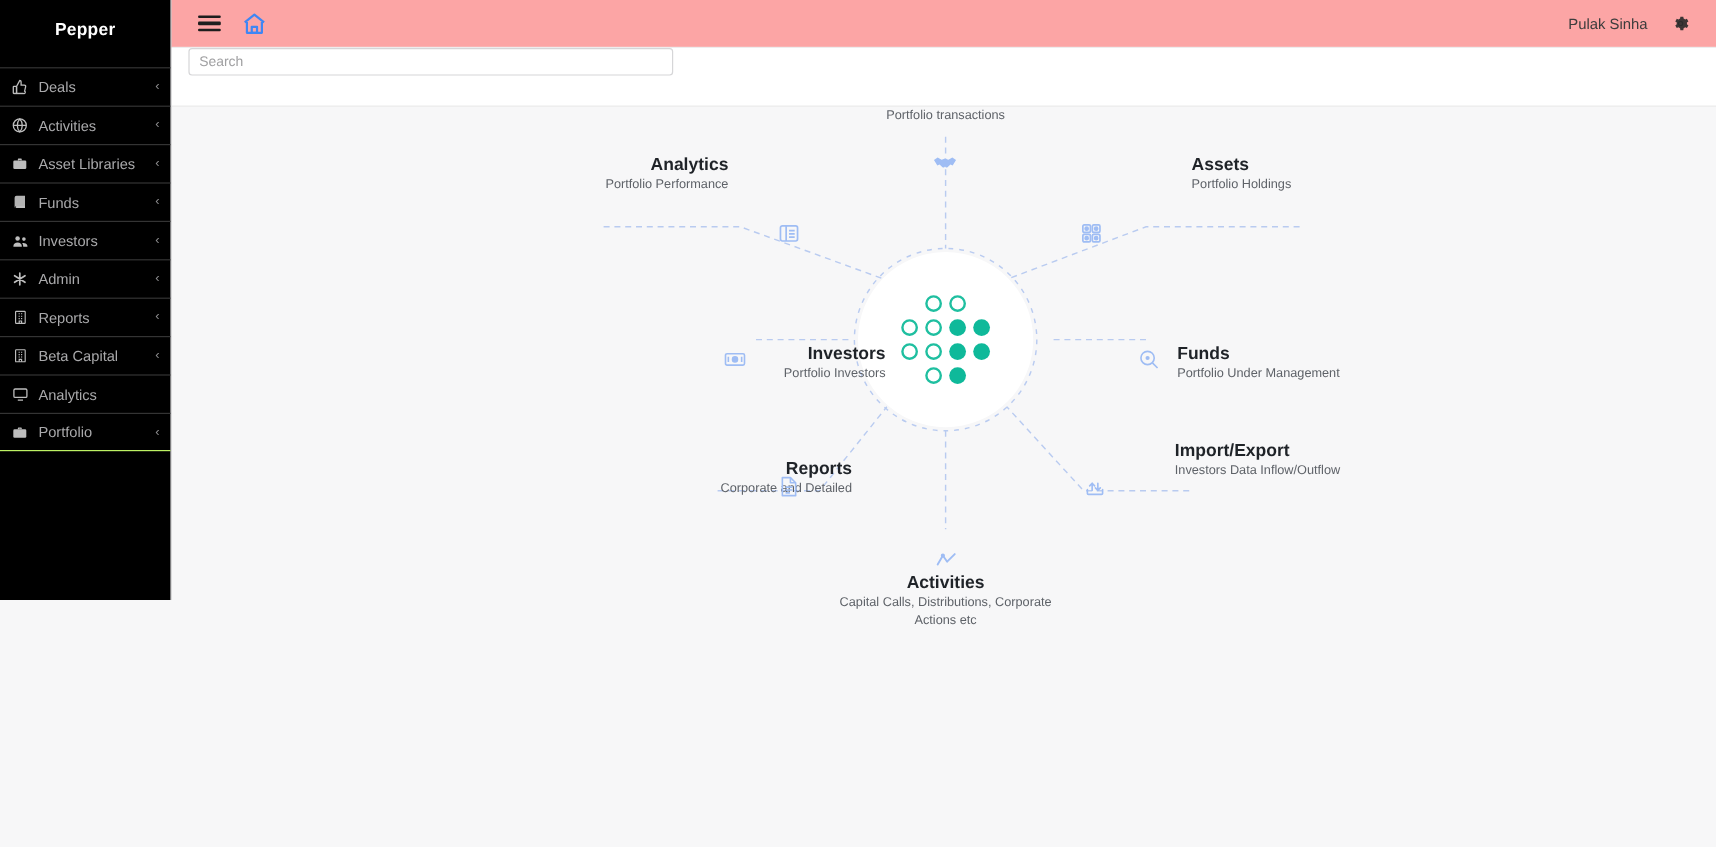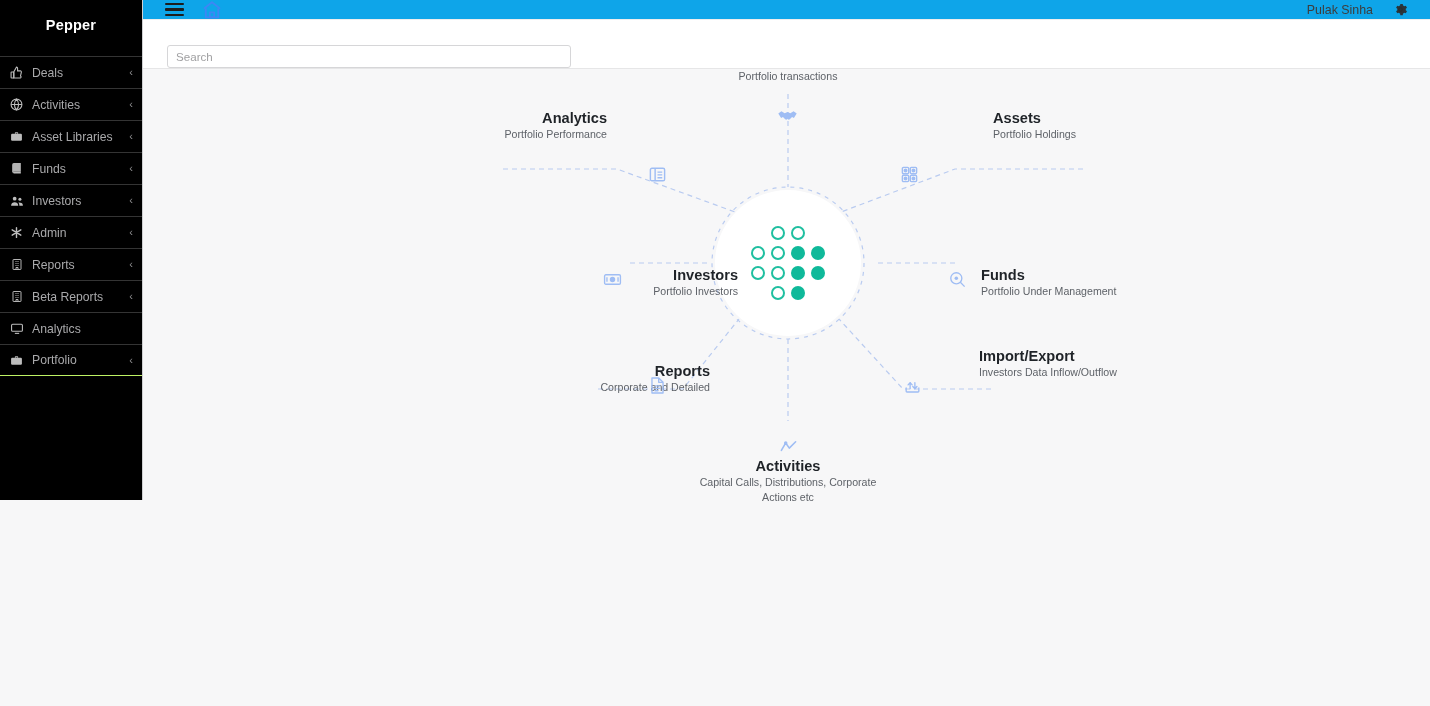--- a/index.html
+++ b/index.html
@@ -37,36 +37,36 @@
     color: #bdbdbd; font-size: 12px;
   }
   .nav-ico svg { display:block; }
   .nav-label { flex: 1; padding-left: 7px; white-space: nowrap; }
   .nav-caret { color: #8e8e90; font-size: 11px; line-height: 1; }
 
   
   .main { flex: 1; height: 706px; display: flex; flex-direction: column; background: #f7f7f8; }
 
   .topbar {
-    height: 20px; background: #0ea5e9;
+    height: 40px; background: #fca5a5;
     display: flex; align-items: center;
     padding: 0 22px 0 22px;
     border-bottom: 1px solid #ededee;
   }
   .topbar-left { display: flex; align-items: center; gap: 17px; }
   .hamburger { width: 19px; display: flex; flex-direction: column; gap: 3px; cursor: pointer; }
   .hamburger i { display: block; height: 2.6px; background: #1d1d1d; border-radius: 1px; }
   .home-icon { color: #3f86f4; display: flex; align-items: center; cursor: pointer; }
   .topbar-right { margin-left: auto; display: flex; align-items: center; gap: 20px; }
   .user-name { font-size: 12.4px; color: #3d3d3d; }
   .gear-icon { color: #2b2b2b; display: flex; align-items: center; cursor: pointer; }
 
   .searchbar {
     height: 49px; background: #ffffff;
-    display: flex; align-items: flex-end; padding-left: 24px;
+    display: flex; align-items: flex-start; padding-left: 14px;
     border-bottom: 1px solid #e6e6e7;
   }
   .search-input {
     width: 404px; height: 23px;
     border: 1px solid #d6d6d8; border-radius: 3px;
     background: #fff; padding: 0 8px;
     font-family: "Liberation Sans", sans-serif;
     font-size: 11.6px; color: #3a3a3a; outline: none;
   }
   .search-input::placeholder { color: #a0a0a2; }
@@ -196,21 +196,21 @@
         <span class="nav-caret">‹</span>
       </div>
 
       <div class="nav-item">
         <span class="nav-ico">
           <svg width="12" height="13" viewBox="0 0 24 24" fill="none" stroke="currentColor" stroke-width="1.9">
               <rect x="4" y="2" width="16" height="20" rx="1"></rect>
               <path d="M9 6h2M13 6h2M9 10h2M13 10h2M9 14h2M13 14h2M10 22v-4h4v4"></path>
             </svg>
         </span>
-        <span class="nav-label">Beta Reports</span>
+        <span class="nav-label">Beta Capital</span>
         <span class="nav-caret">‹</span>
       </div>
 
       <div class="nav-item">
         <span class="nav-ico">
           <svg width="14" height="13" viewBox="0 0 24 24" fill="none" stroke="currentColor" stroke-width="2">
               <rect x="2" y="4" width="20" height="13" rx="2"></rect>
               <path d="M8 21h8"></path>
             </svg>
         </span>

